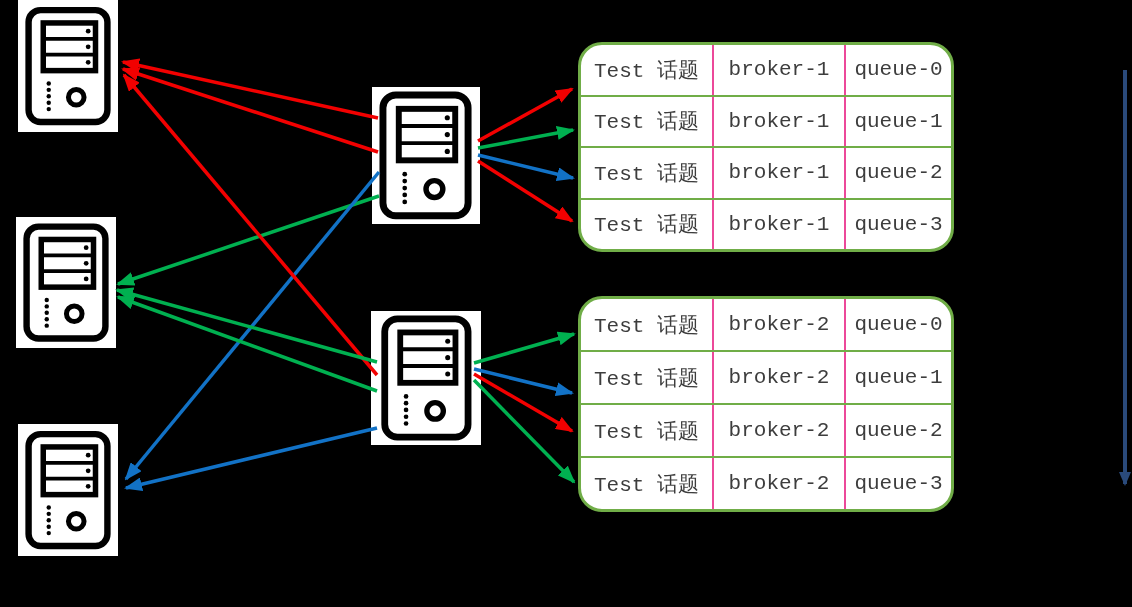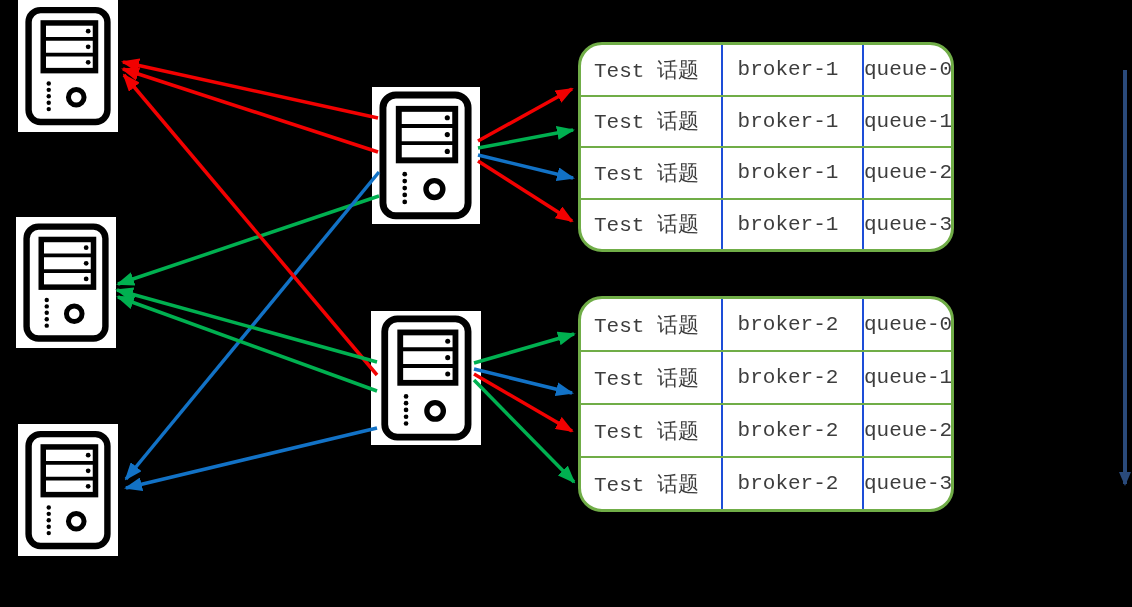--- a/index.html
+++ b/index.html
@@ -8,27 +8,27 @@
     overflow:hidden;font-family:"Liberation Mono","DejaVu Sans Mono",monospace;
   }
   
   .server-panel{position:absolute;background:#ffffff;display:flex;align-items:center;justify-content:center;z-index:1;}
   .server-panel svg{width:88%;height:94%;}
   
   .queue-table{
     position:absolute;background:#ffffff;border:3px solid #70AD47;border-radius:24px;
     overflow:hidden;display:flex;flex-direction:column;z-index:1;box-sizing:border-box;
   }
-  .qrow{flex:1;display:flex;gap:9px;}
+  .qrow{flex:1;display:flex;}
   .qrow + .qrow{border-top:2px solid #70AD47;}
   .qcell{
     display:flex;align-items:center;justify-content:center;
     font-size:21px;color:#3d3d3d;white-space:nowrap;box-sizing:border-box;
   }
-  .qcell + .qcell{border-left:2px solid #1d4ed8;}
+  .qcell + .qcell{border-left:2px solid #ec4899;}
   
   #arrow-layer{position:absolute;left:0;top:0;z-index:2;pointer-events:none;}
 </style>
 </head>
 <body>
 
 <div id="canvas">
 
   <svg id="arrow-layer" width="1132" height="607" viewBox="0 0 1132 607">
     <defs>

